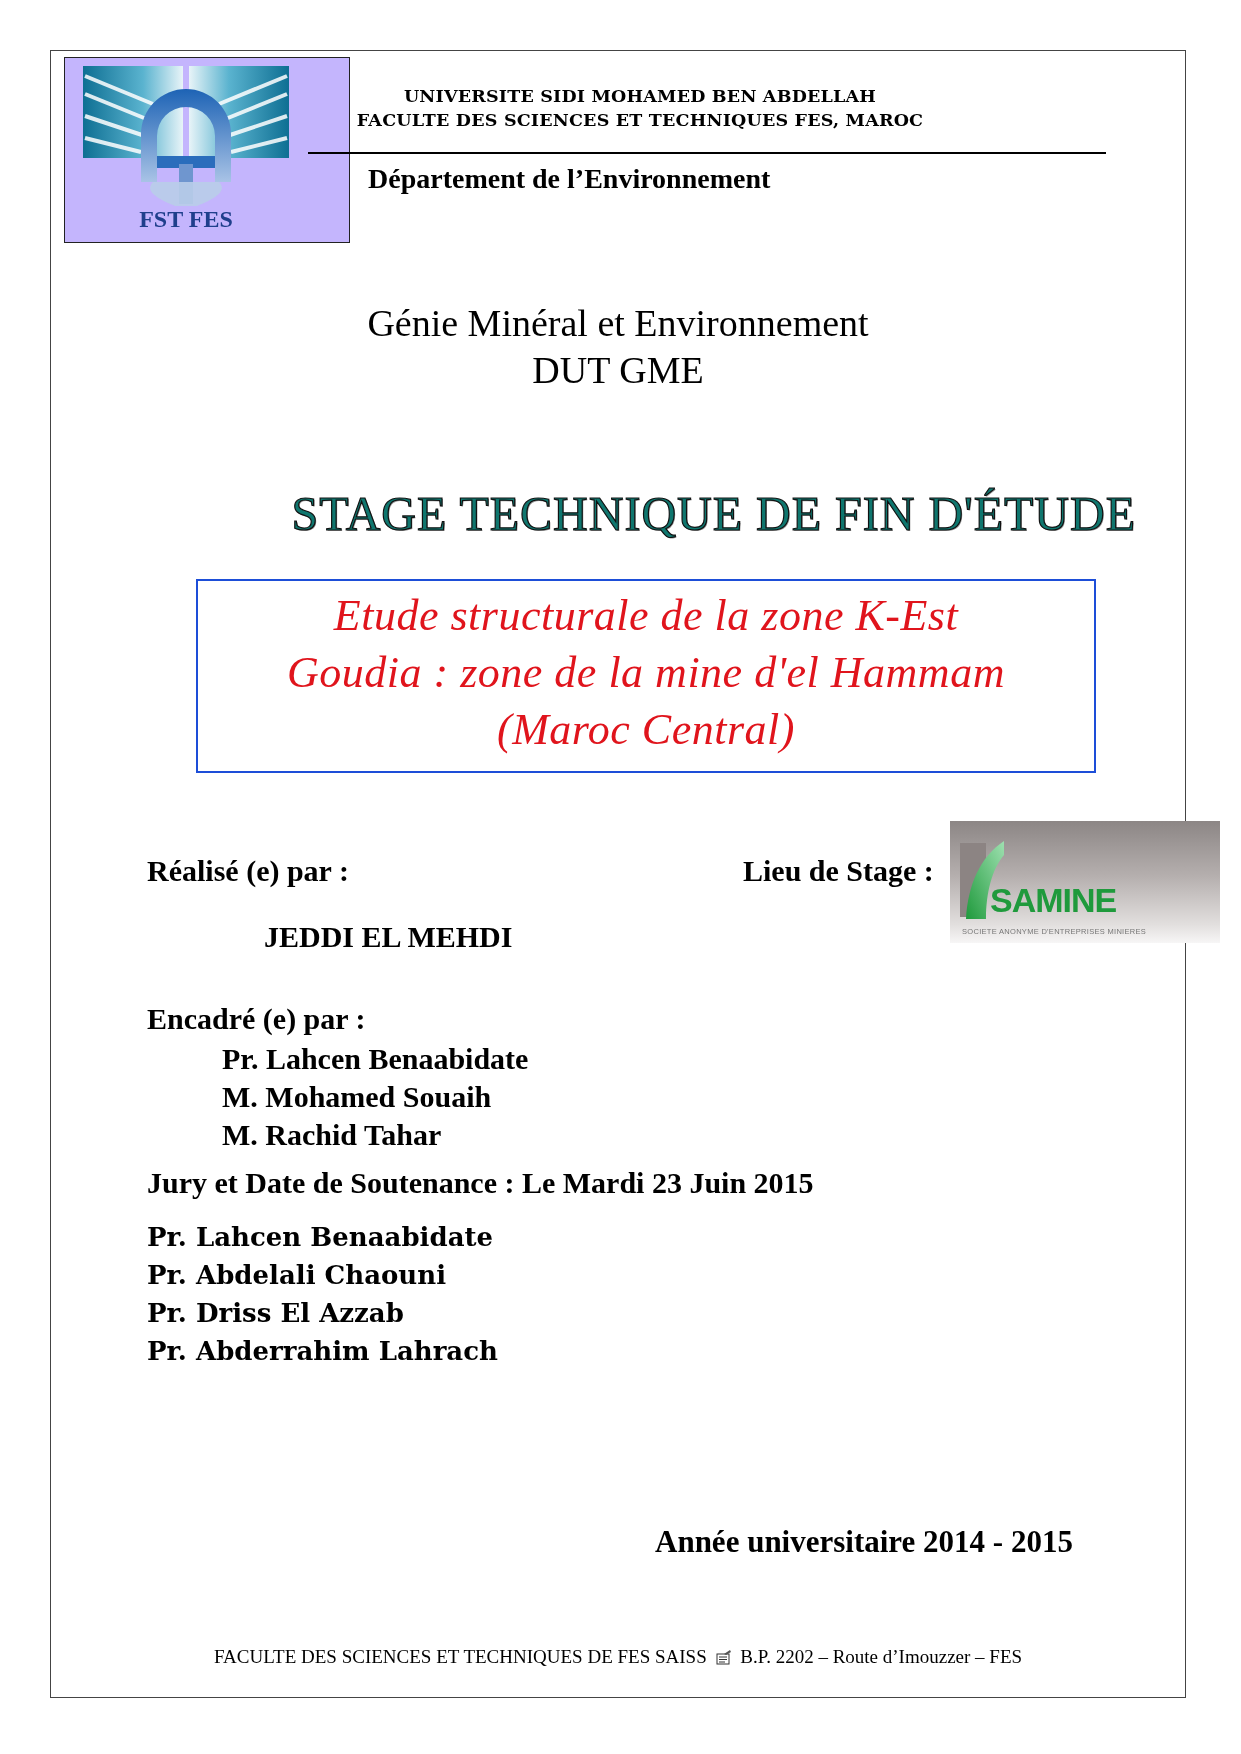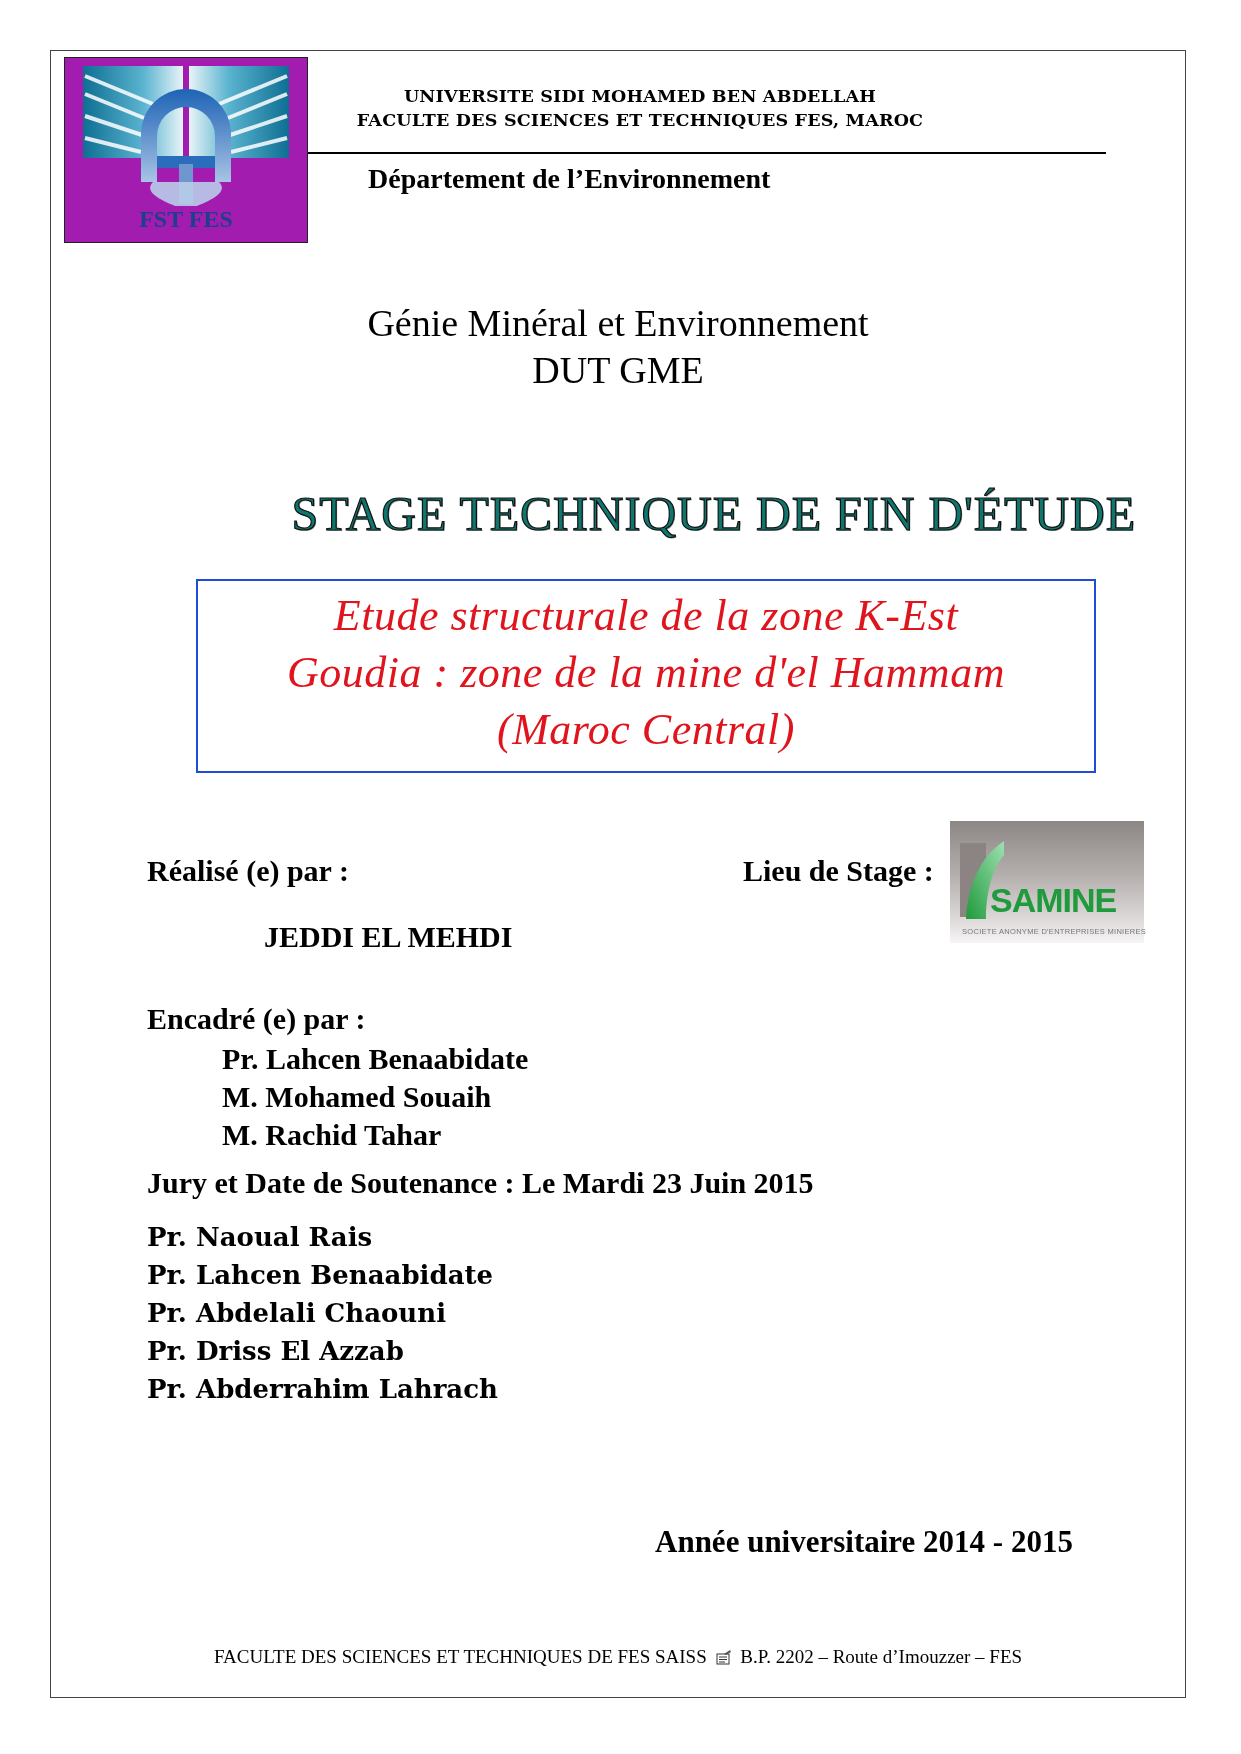--- a/index.html
+++ b/index.html
@@ -1,28 +1,28 @@
 <!DOCTYPE html>
 <html><head>
 <meta charset="utf-8">
 <style>
   html, body { margin:0; padding:0; background:#ffffff; }
   body { width:1241px; height:1754px; position:relative; overflow:hidden; font-family:"Liberation Serif", serif; color:#000; }
   .page-frame { position:absolute; left:50px; top:50px; width:1136px; height:1648px; border:1.5px solid #444; box-sizing:border-box; }
-  .logo-box { position:absolute; left:64px; top:57px; width:244px; height:186px; border:1.5px solid #222; box-sizing:border-box; background:#a21caf; }
+  .logo-box { position:absolute; left:64px; top:57px; width:286px; height:186px; border:1.5px solid #222; box-sizing:border-box; background:#c4b5fd; }
   .logo-box svg { position:absolute; left:18px; top:6px; }
   .uni-block { position:absolute; left:320px; top:84px; width:640px; text-align:center; font-family:"DejaVu Serif", serif; font-weight:bold; font-size:17.5px; line-height:24px; letter-spacing:0.2px; }
   .head-rule { position:absolute; left:308px; top:152px; width:798px; height:0; border-top:2px solid #000; }
   .dept { position:absolute; left:368px; top:163px; font-family:"Liberation Serif", serif; font-weight:bold; font-size:28px; }
   .diploma { position:absolute; left:200px; top:300px; width:836px; text-align:center; font-family:"Liberation Serif", serif; font-size:38px; line-height:47px; }
   .stage-title { position:absolute; left:100px; top:486px; width:1036px; text-align:right; font-family:"Liberation Serif", serif; font-size:48px; letter-spacing:1px; color:#0f766e; -webkit-text-stroke:1.2px #111; text-shadow:1px 1px 0 #999; }
   .topic-box { position:absolute; left:196px; top:579px; width:900px; height:194px; border:2px solid #1d4ed8; box-sizing:border-box; }
   .topic { position:absolute; left:0; top:6px; width:100%; text-align:center; font-family:"Liberation Serif", serif; font-style:italic; font-size:44px; line-height:57px; color:#e0141c; letter-spacing:0.5px; }
   .label-bold { position:absolute; font-family:"Liberation Serif", serif; font-weight:bold; font-size:30px; }
-  .samine { position:absolute; left:950px; top:821px; width:194px; height:122px; background:linear-gradient(180deg,#8c8685 0%,#b5afae 45%,#e2dfde 85%,#f7f6f6 100%); }
+  .samine { position:absolute; left:950px; top:821px; width:230px; height:122px; background:linear-gradient(180deg,#8c8685 0%,#b5afae 45%,#e2dfde 85%,#f7f6f6 100%);padding-left:40px; }
   .samine .bar { position:absolute; left:10px; top:22px; width:26px; height:74px; background:#8c8483; }
   .samine .swoosh { position:absolute; left:8px; top:18px; }
   .samine .name { position:absolute; left:40px; top:60px; font-family:"Liberation Sans", sans-serif; font-weight:bold; font-size:34px; color:#1f9a3c; letter-spacing:-1px; }
   .samine .sub { position:absolute; left:12px; top:106px; font-family:"Liberation Sans", sans-serif; font-size:7.5px; color:#777; letter-spacing:0.3px; white-space:nowrap; }
   .name-list { position:absolute; font-family:"Liberation Serif", serif; font-weight:bold; font-size:30px; line-height:38px; }
   .jury-list { position:absolute; left:147px; top:1218px; font-family:"DejaVu Serif", serif; font-weight:bold; font-size:26px; line-height:38px; }
   .year { position:absolute; left:640px; top:1524px; font-family:"Liberation Serif", serif; font-weight:bold; font-size:31px;margin-left:15px; }
   .footer { position:absolute; left:100px; top:1646px; width:1036px; text-align:center; font-family:"Liberation Serif", serif; font-size:19px; }
   .footer .icon { display:inline-block; vertical-align:-2px; margin:0 4px; }
 </style>
@@ -113,21 +113,20 @@
 
 <div class="label-bold" style="left:147px; top:1002px;">Encadré (e) par :</div>
 <div class="name-list" style="left:222px; top:1040px;">
   <div>Pr. Lahcen Benaabidate</div>
   <div>M. Mohamed Souaih</div>
   <div>M. Rachid Tahar</div>
 </div>
 
 <div class="label-bold" style="left:147px; top:1166px;">Jury et Date de Soutenance : Le Mardi 23 Juin 2015</div>
 <div class="jury-list">
-  <div>Pr. Naoual Rais</div>
   <div>Pr. Lahcen Benaabidate</div>
   <div>Pr. Abdelali Chaouni</div>
   <div>Pr. Driss El Azzab</div>
   <div>Pr. Abderrahim Lahrach</div>
 </div>
 
 <div class="year">Année universitaire 2014 - 2015</div>
 
 <div class="footer">
   <span>FACULTE DES SCIENCES ET TECHNIQUES DE FES SAISS</span>

